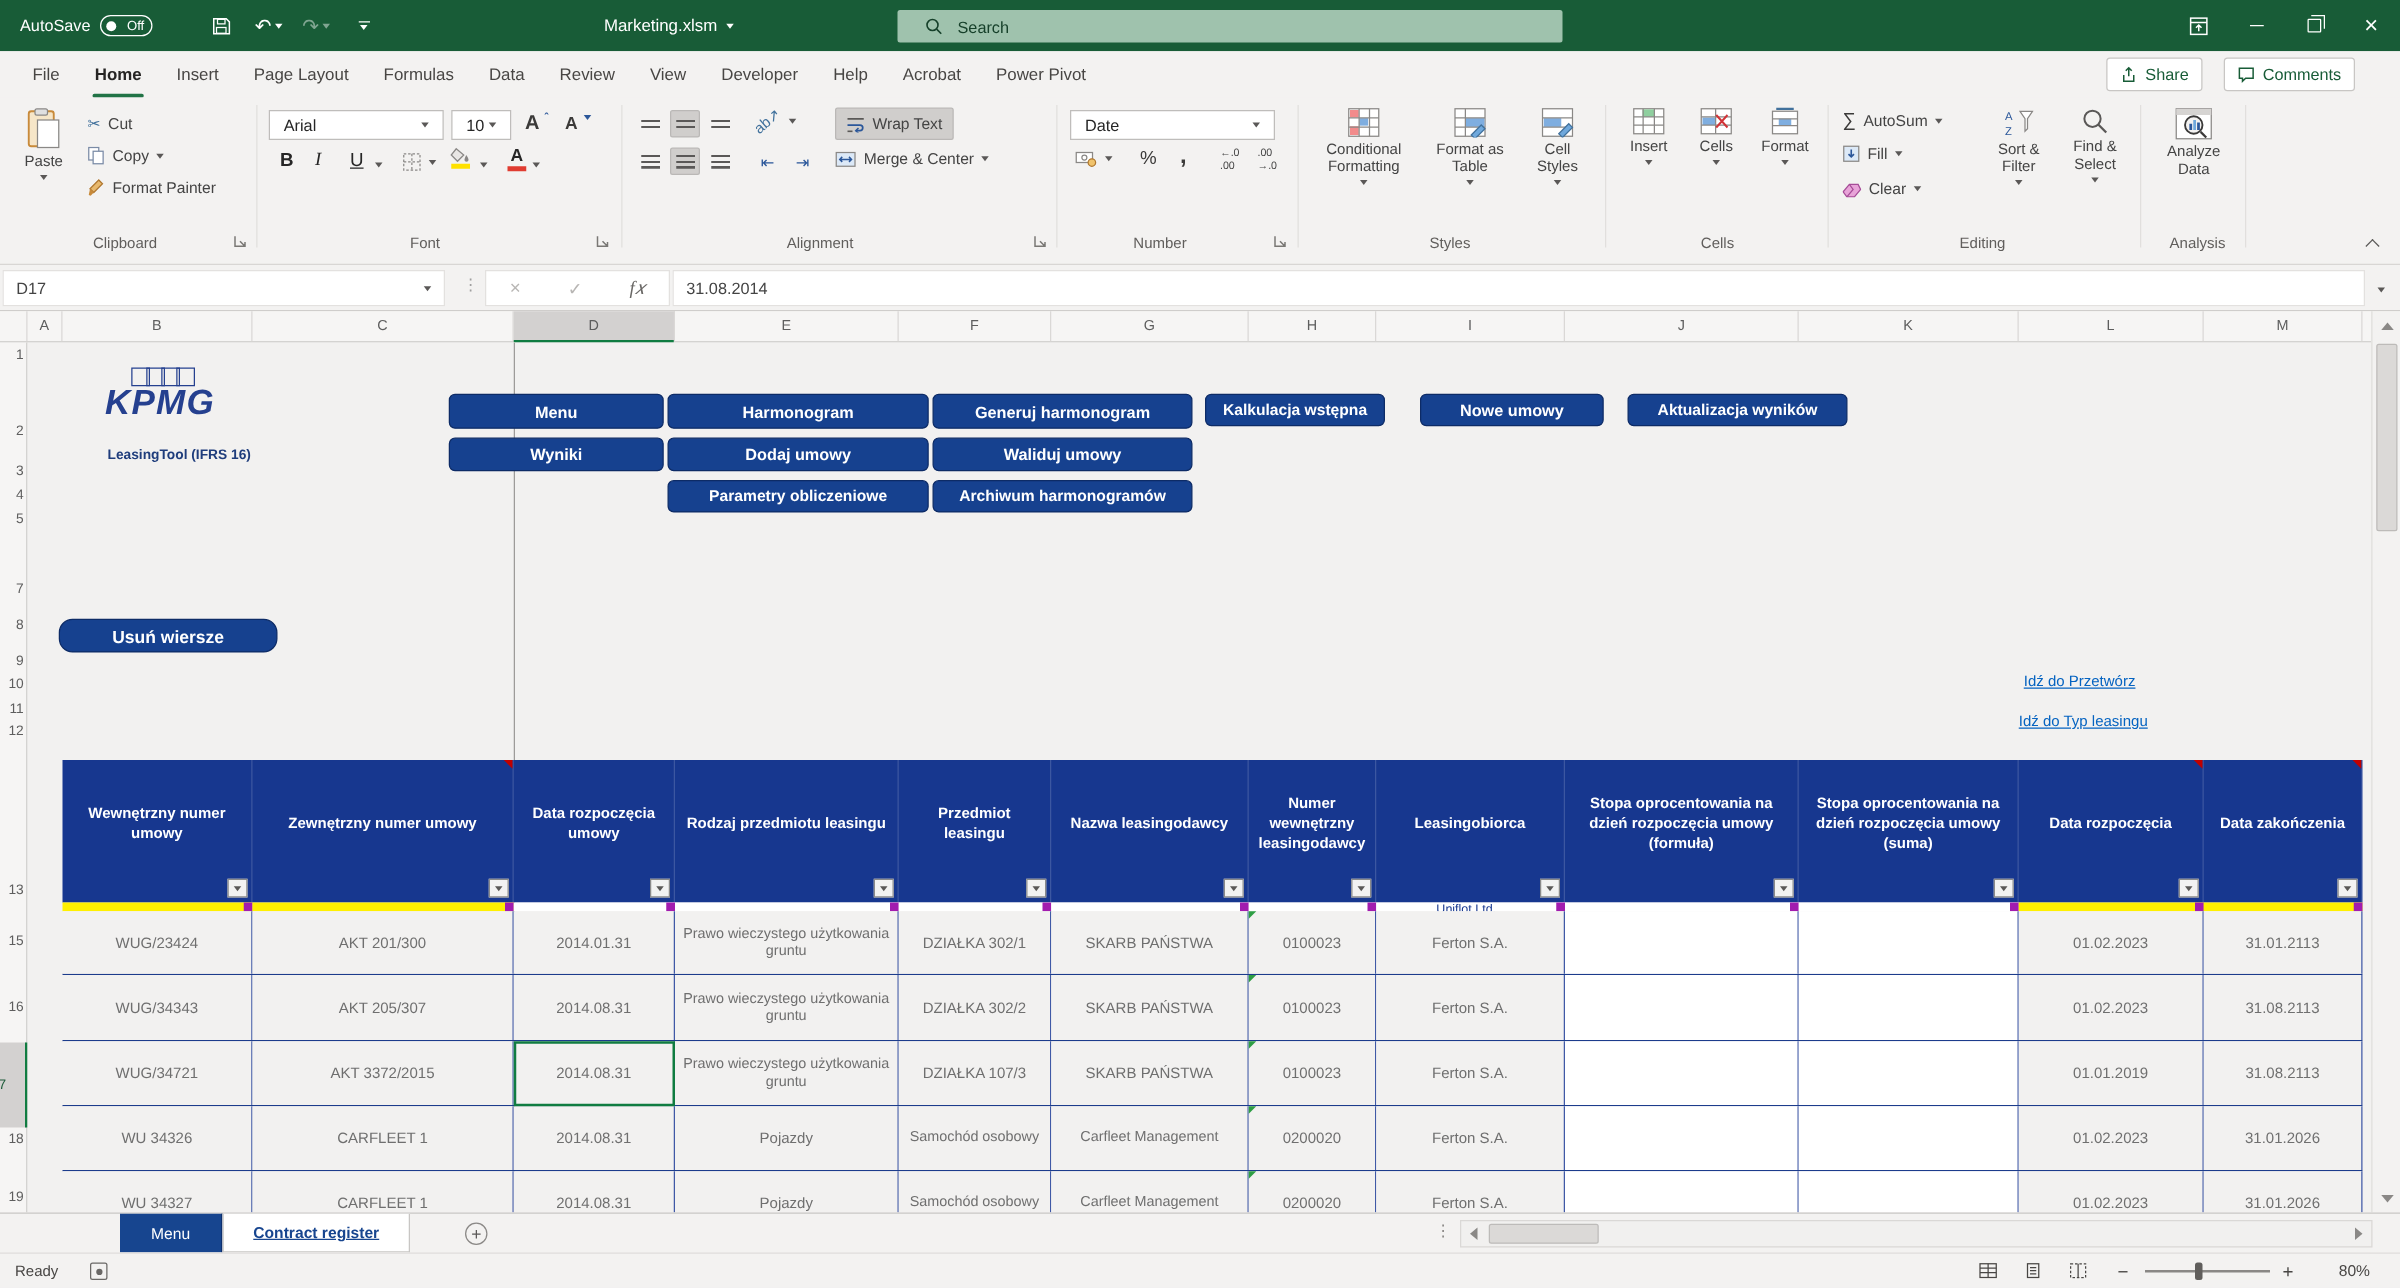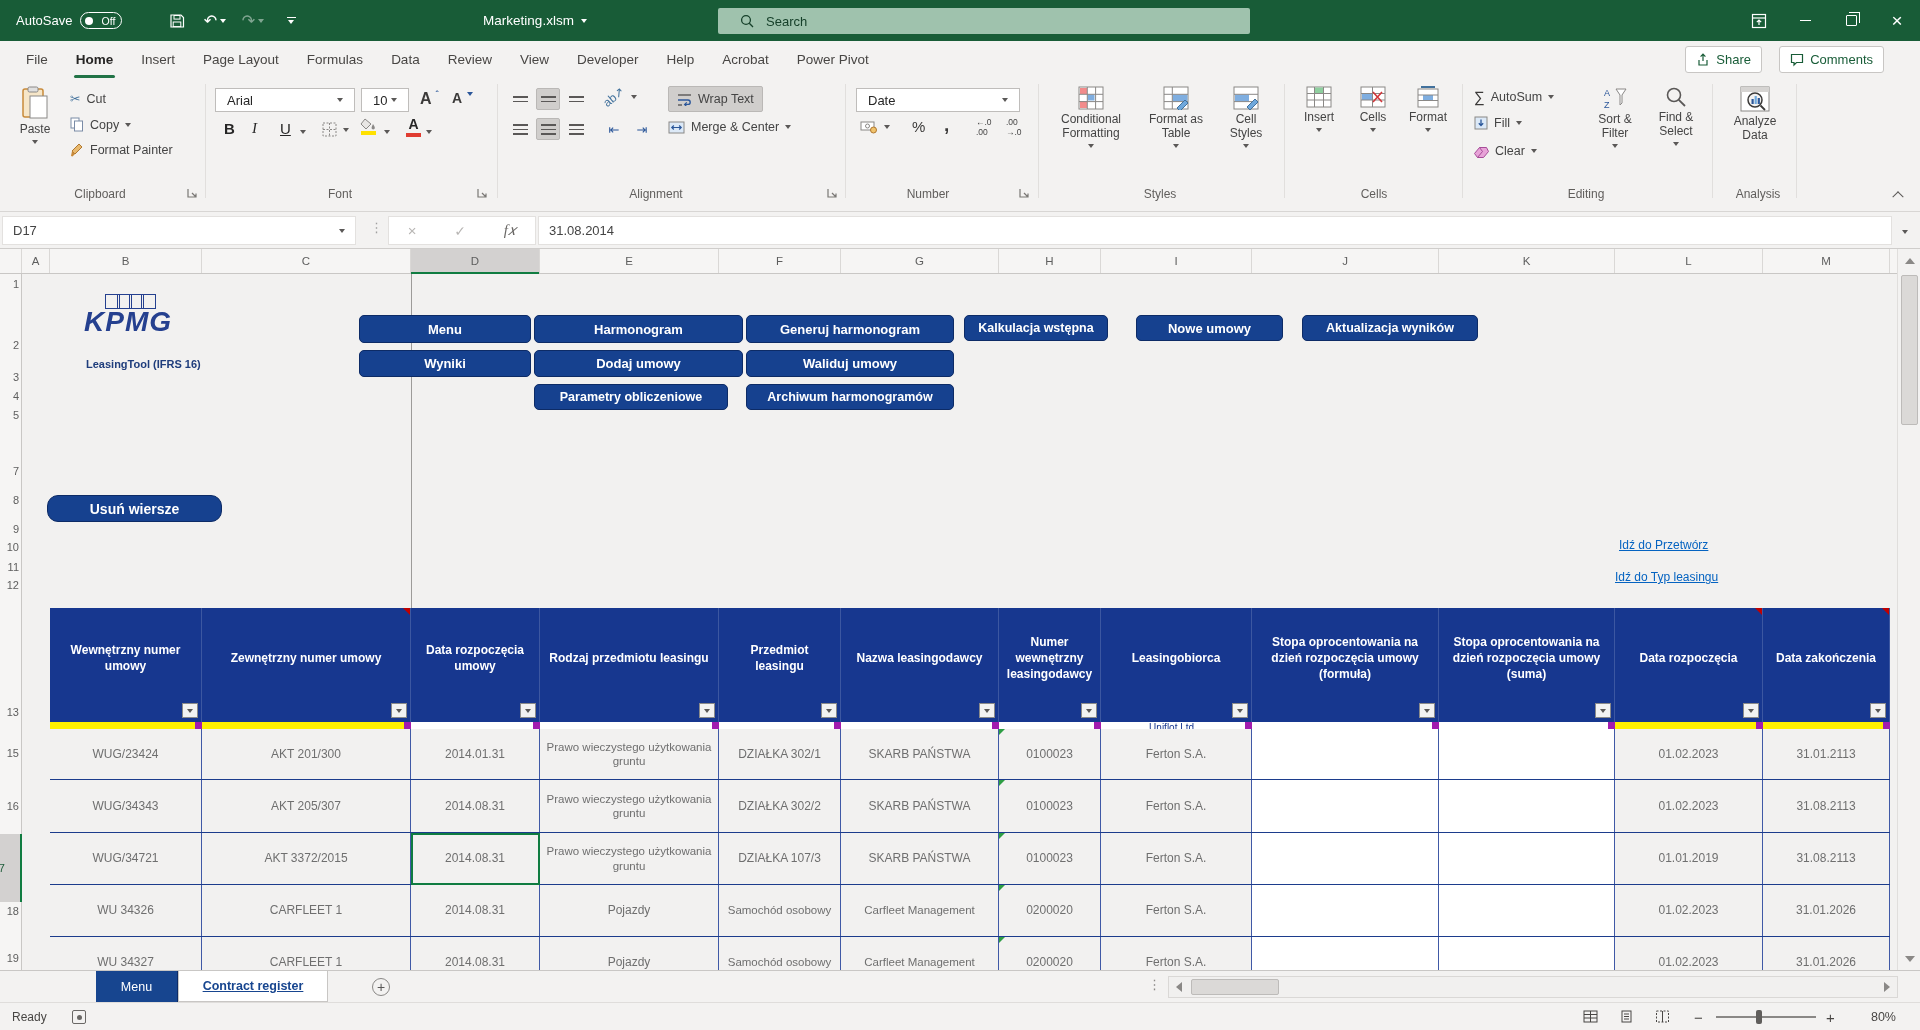--- a/index.html
+++ b/index.html
@@ -557,21 +557,21 @@
 
   <div class="navbtn" style="left:337px;top:41px;width:172px;height:28px">Menu</div>
   <div class="navbtn" style="left:512px;top:41px;width:209px;height:28px">Harmonogram</div>
   <div class="navbtn" style="left:724px;top:41px;width:208px;height:28px">Generuj harmonogram</div>
   <div class="navbtn" style="left:942px;top:41px;width:144px;height:26px;font-size:12.5px">Kalkulacja wstępna</div>
   <div class="navbtn" style="left:1114px;top:41px;width:147px;height:26px">Nowe umowy</div>
   <div class="navbtn" style="left:1280px;top:41px;width:176px;height:26px;font-size:12.5px">Aktualizacja wyników</div>
   <div class="navbtn" style="left:337px;top:76px;width:172px;height:27px">Wyniki</div>
   <div class="navbtn" style="left:512px;top:76px;width:209px;height:27px">Dodaj umowy</div>
   <div class="navbtn" style="left:724px;top:76px;width:208px;height:27px">Waliduj umowy</div>
-  <div class="navbtn" style="left:512px;top:110px;width:194px;height:26px;font-size:12.5px">Parametry obliczeniowe</div>
+  <div class="navbtn" style="left:512px;top:110px;width:209px;height:26px;font-size:12.5px">Parametry obliczeniowe</div>
   <div class="navbtn" style="left:724px;top:110px;width:208px;height:26px;font-size:12.5px">Archiwum harmonogramów</div>
 
   <div class="navbtn" style="left:25px;top:221px;width:175px;height:27px;border-radius:11px;font-size:14px">Usuń wiersze</div>
 
   <a class="xlink" style="left:1597px;top:264px">Idź do Przetwórz</a>
   <a class="xlink" style="left:1593px;top:296px">Idź do Typ leasingu</a>
 
   <div class="thead">
     <div class="th c-b">
         <span>Wewnętrzny numer umowy</span>

